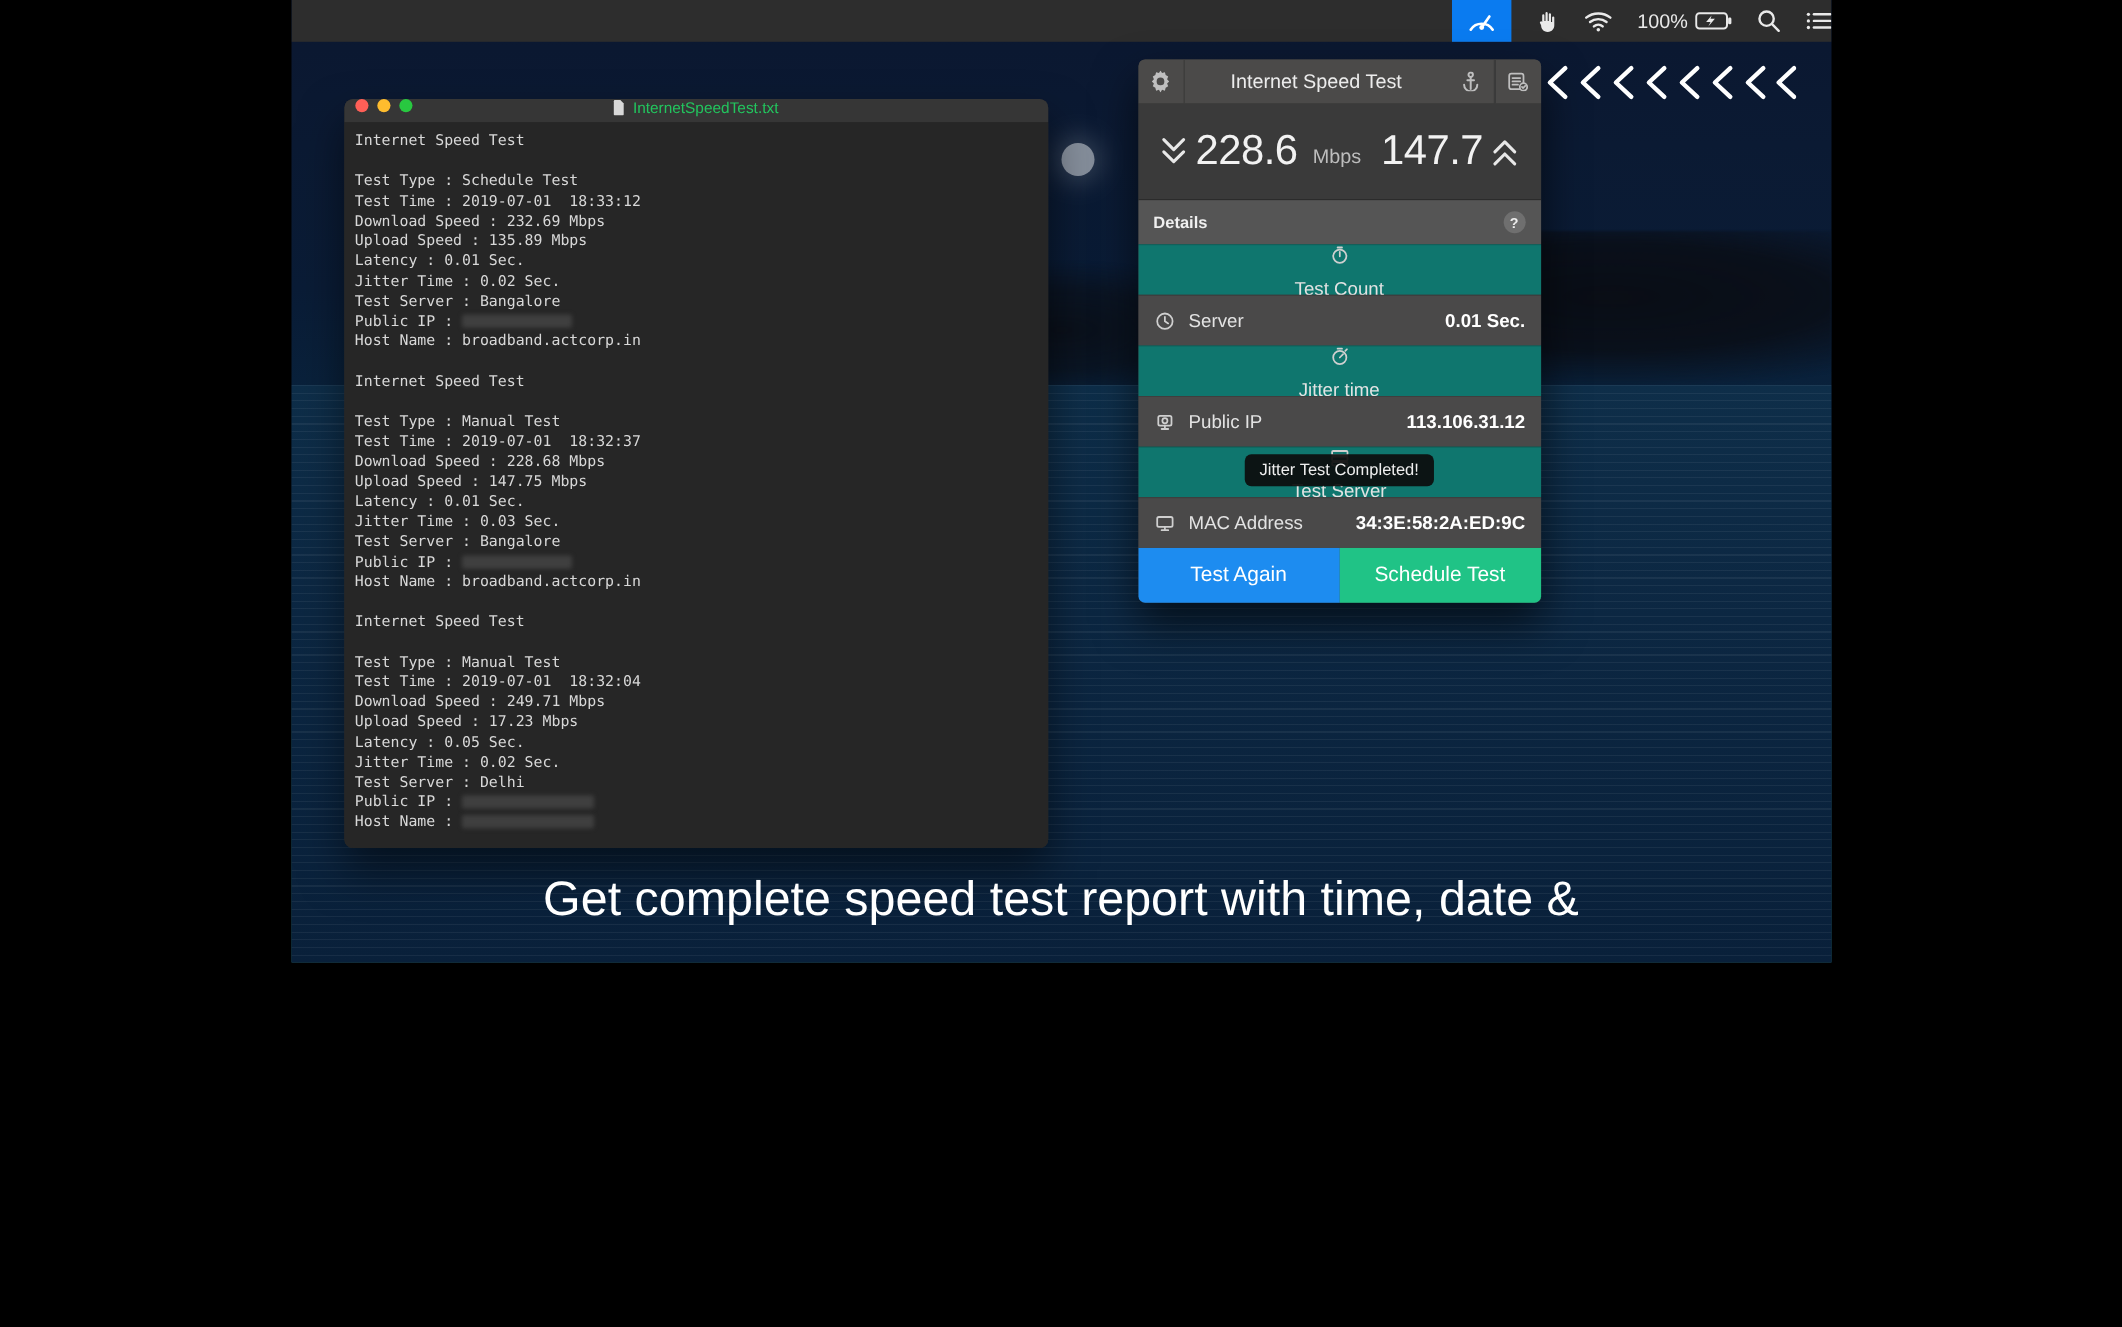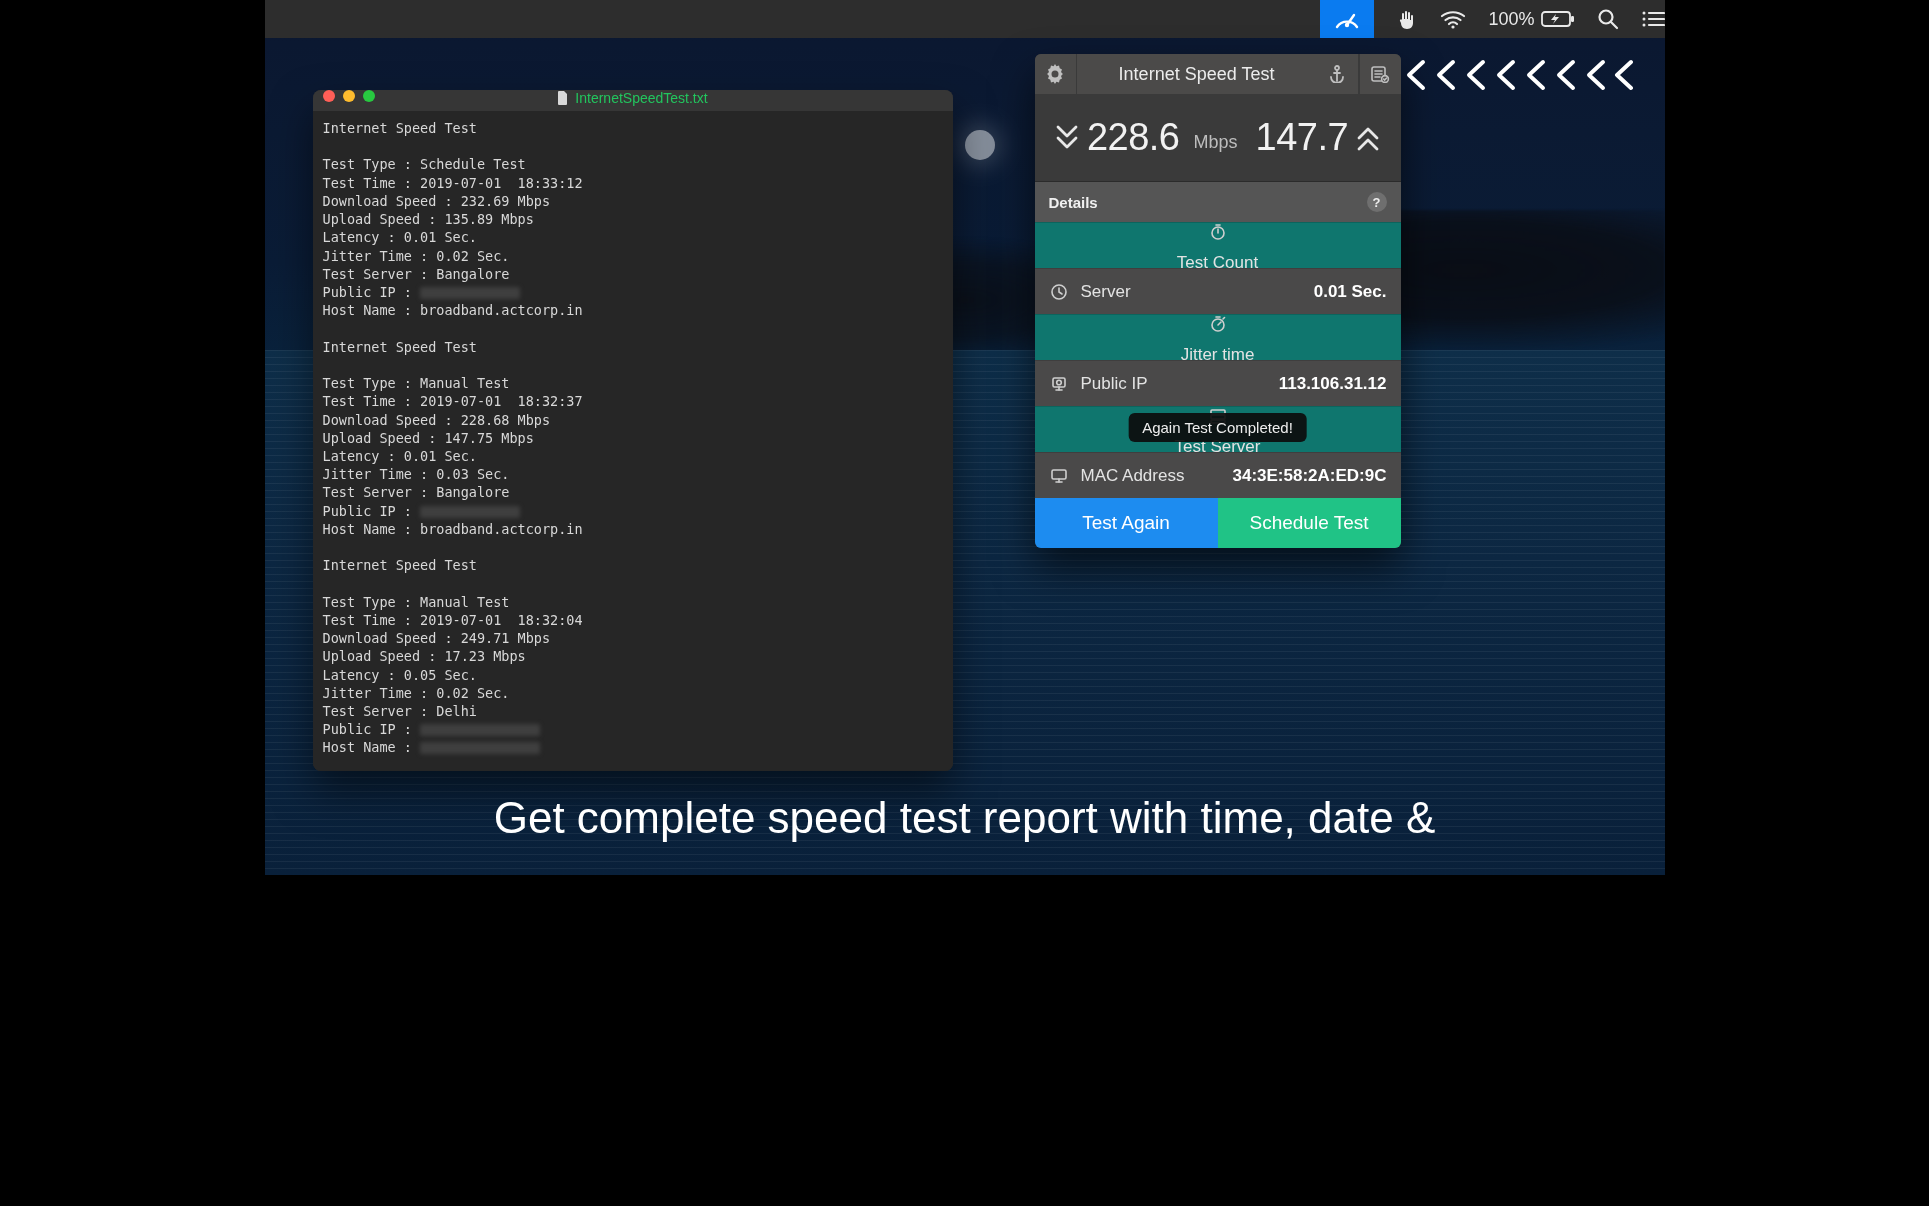--- a/index.html
+++ b/index.html
@@ -422,21 +422,21 @@
           <div class="d-row dark">
             <span class="d-icon">
               <svg width="18" height="18" viewBox="0 0 18 18" fill="none" stroke="#cfcfcf" stroke-width="1.6" stroke-linecap="round">
                 <rect x="2" y="3" width="14" height="4" rx="1"></rect>
                 <rect x="2" y="8" width="14" height="4" rx="1"></rect>
                 <rect x="2" y="13" width="14" height="3" rx="1"></rect>
               </svg>
             </span>
             <span class="d-label">Test Server</span>
             <span class="d-val">Singapore</span>
-            <span class="toast">Again Test Completed!</span>
+            <span class="toast">Jitter Test Completed!</span>
           </div>
           <div class="d-row mid">
             <span class="d-icon">
               <svg width="18" height="18" viewBox="0 0 18 18" fill="none" stroke="#cfcfcf" stroke-width="1.6" stroke-linecap="round">
                 <rect x="2" y="3" width="14" height="9" rx="1.5"></rect>
                 <line x1="6" y1="15" x2="12" y2="15"></line>
                 <line x1="9" y1="12" x2="9" y2="15"></line>
               </svg>
             </span>
             <span class="d-label">MAC Address</span>

